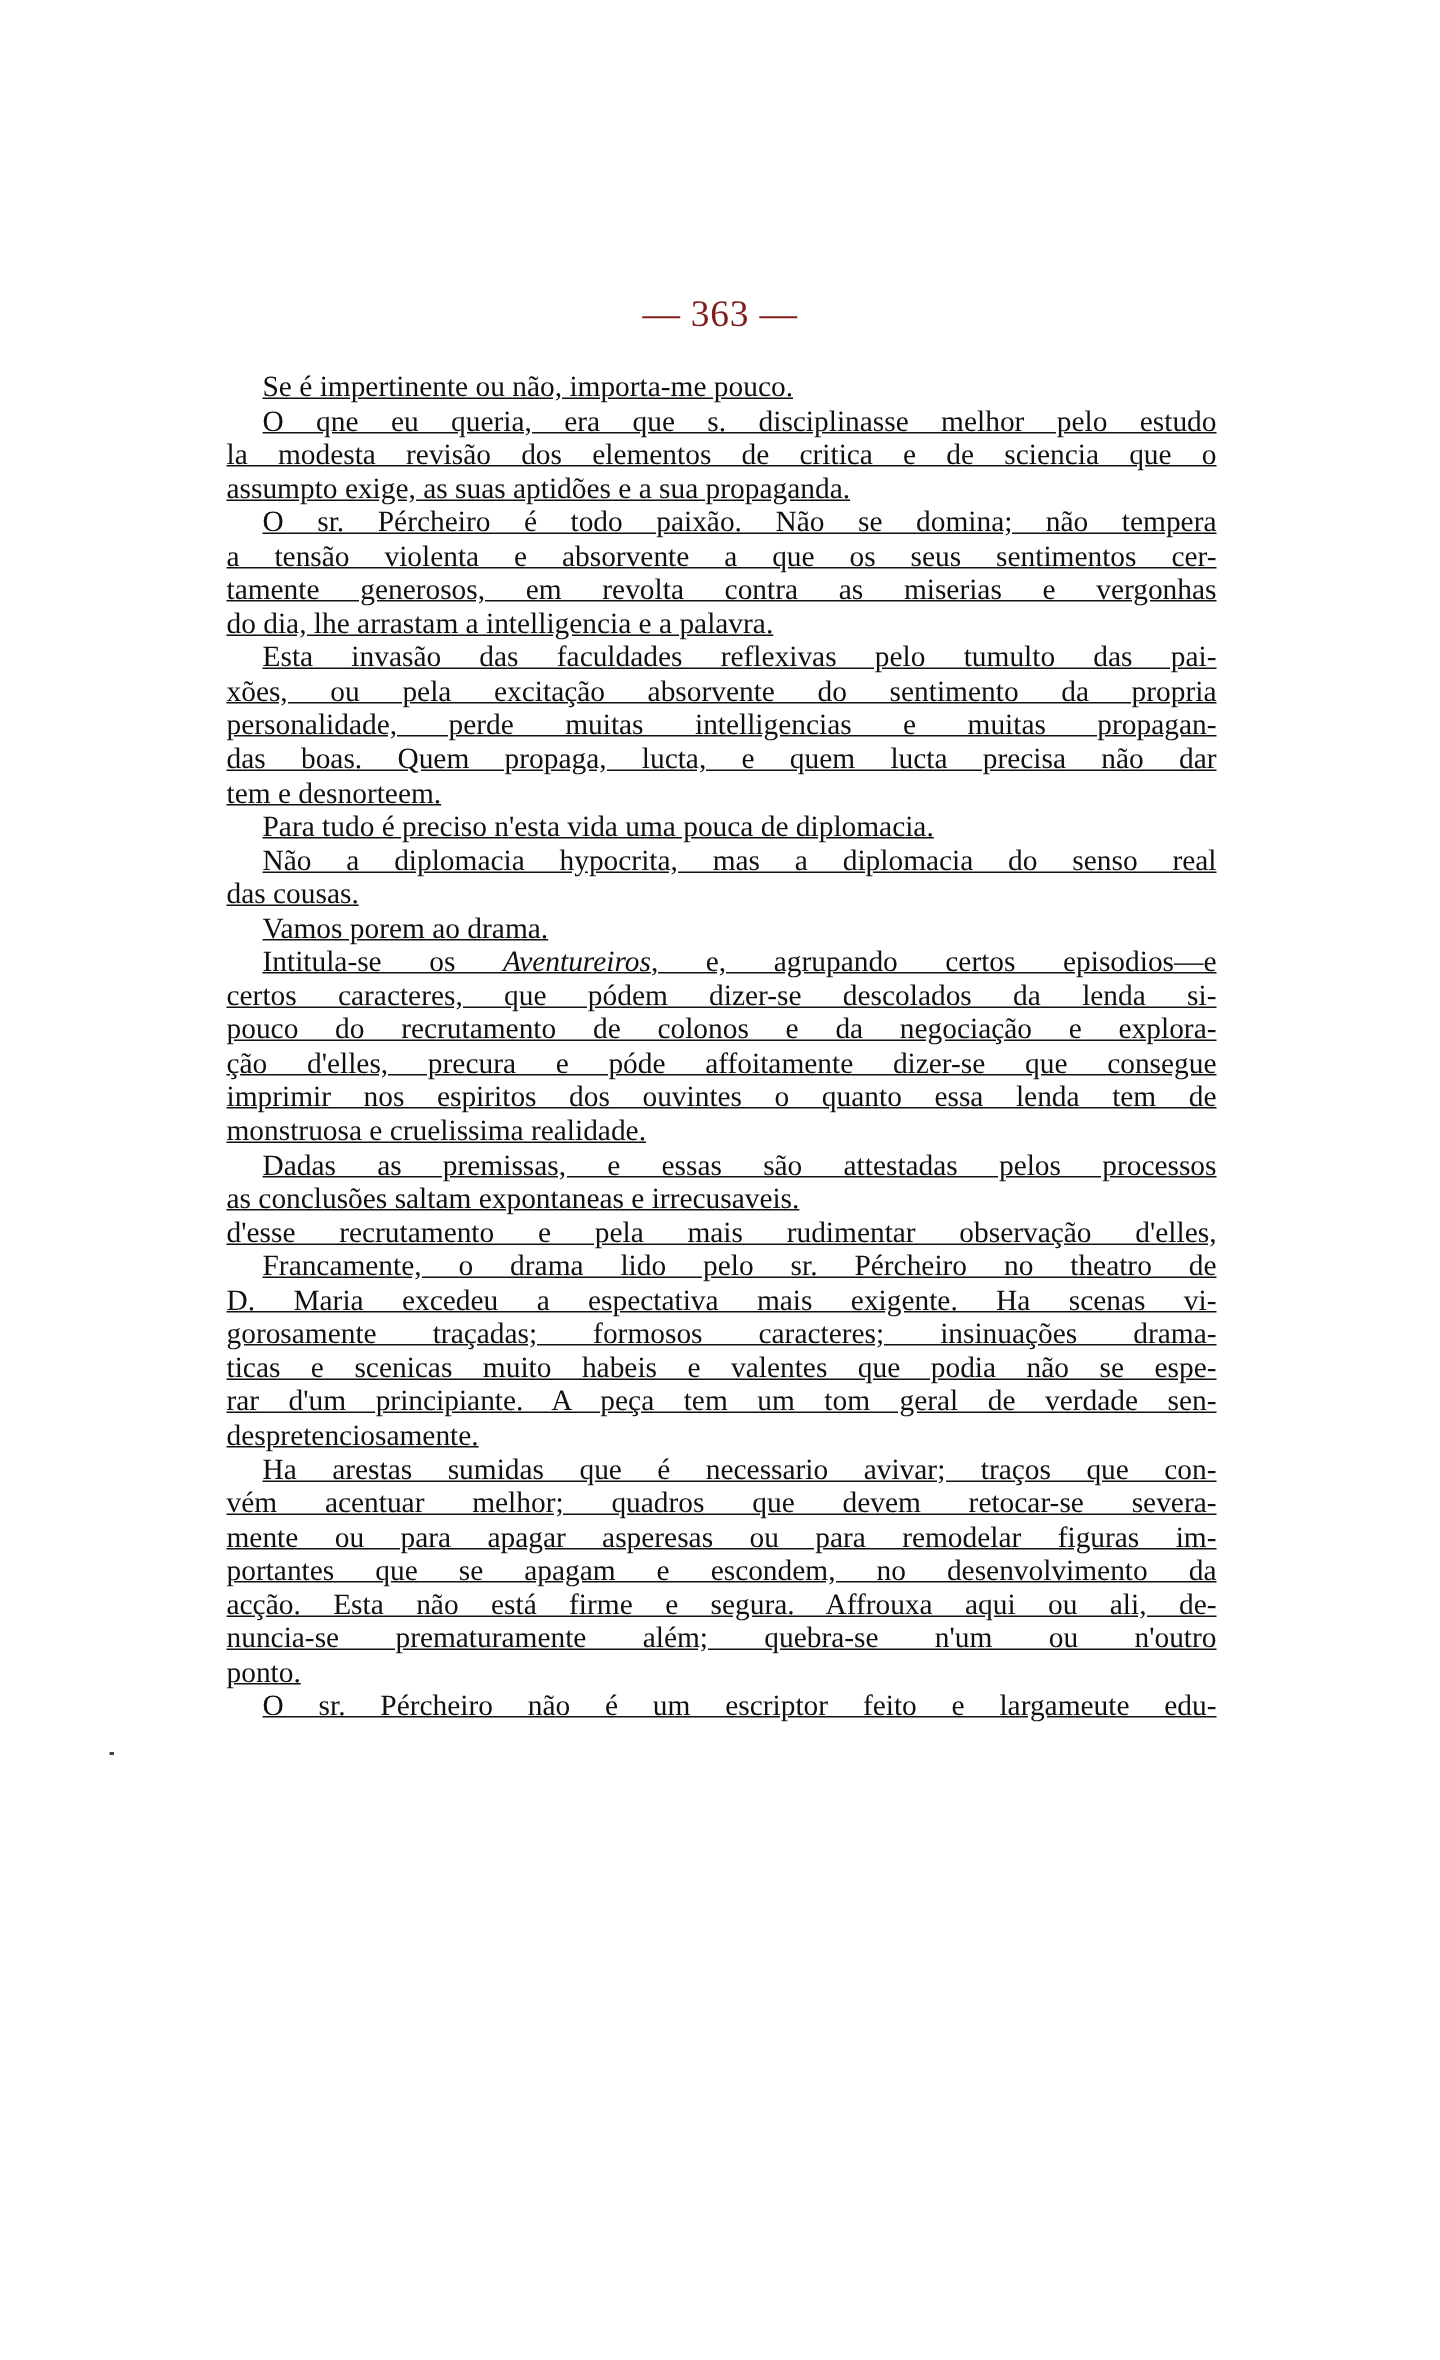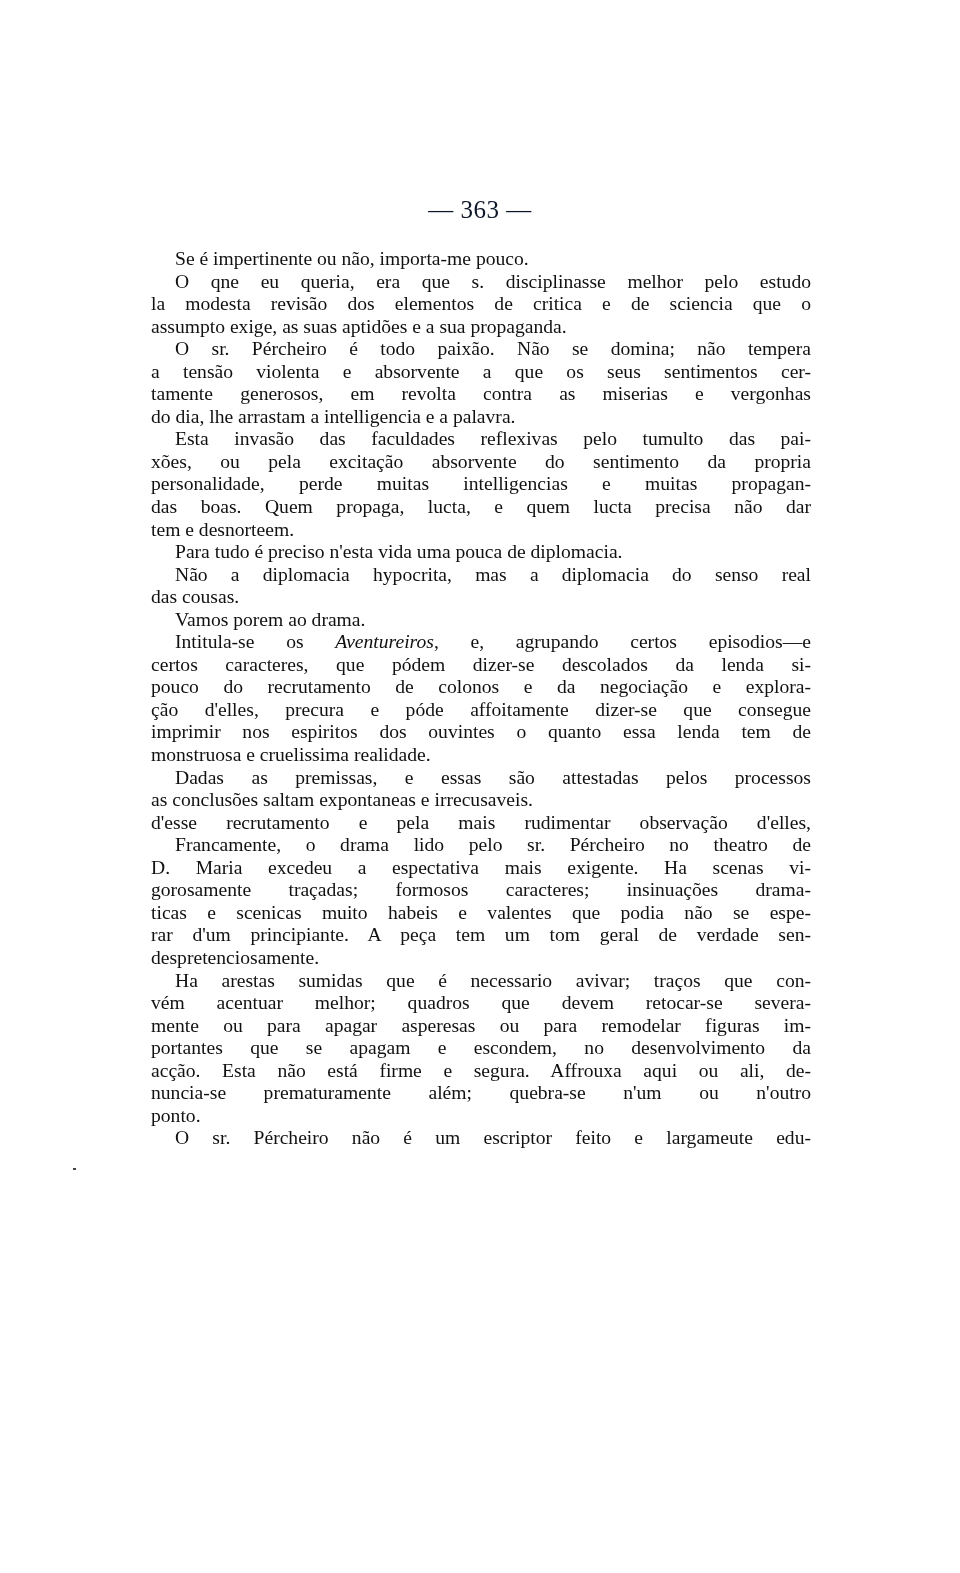--- a/index.html
+++ b/index.html
@@ -16,29 +16,30 @@
     color: #111111;
   }
   .page-number {
     position: absolute;
     top: 196px;
     left: 0;
     width: 960px;
     text-align: center;
     font-size: 25px;
     letter-spacing: 0.5px;
-    color: #0f172a;
+    color: #7f1d1d;
   }
   .text-block {
     position: absolute;
     top: 248px;
     left: 151px;
     width: 660px;
     font-size: 19.6px;
     line-height: 22.55px;
+    text-decoration: underline;
   }
   .line {
     display: block;
     white-space: nowrap;
     text-align: justify;
     text-align-last: justify;
     height: 22.55px;
   }
   .line.last {
     text-align-last: left;

